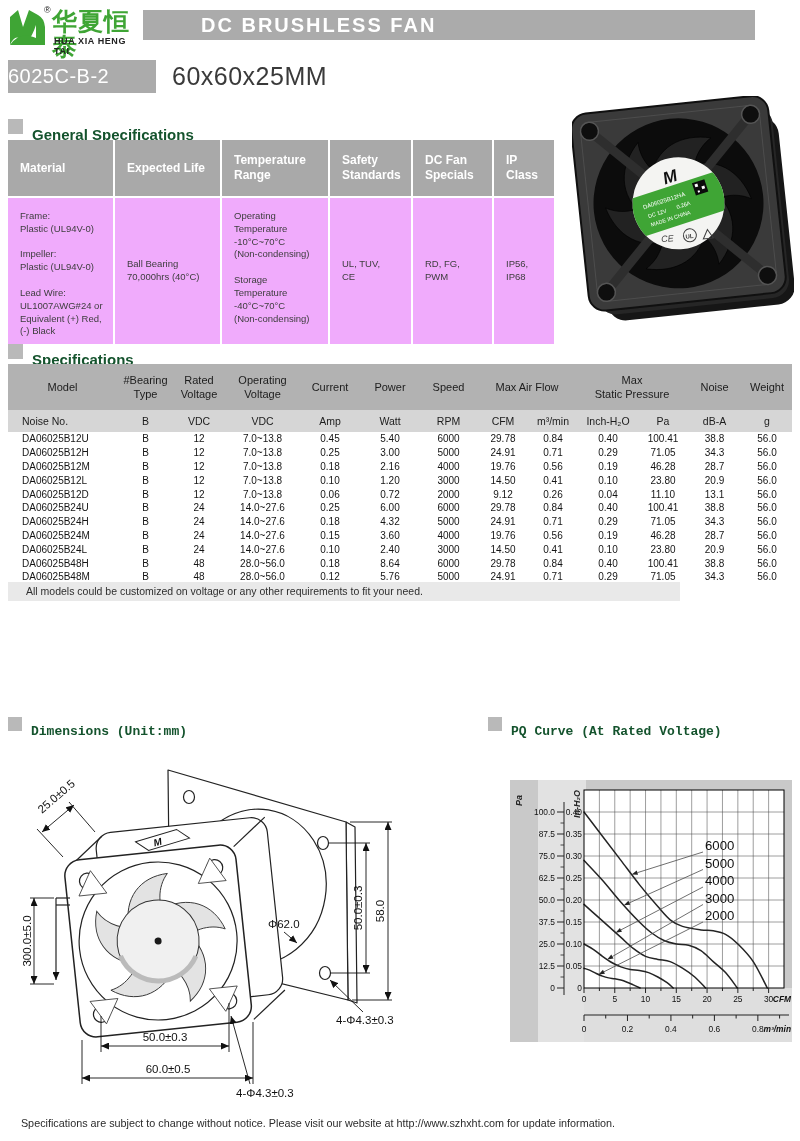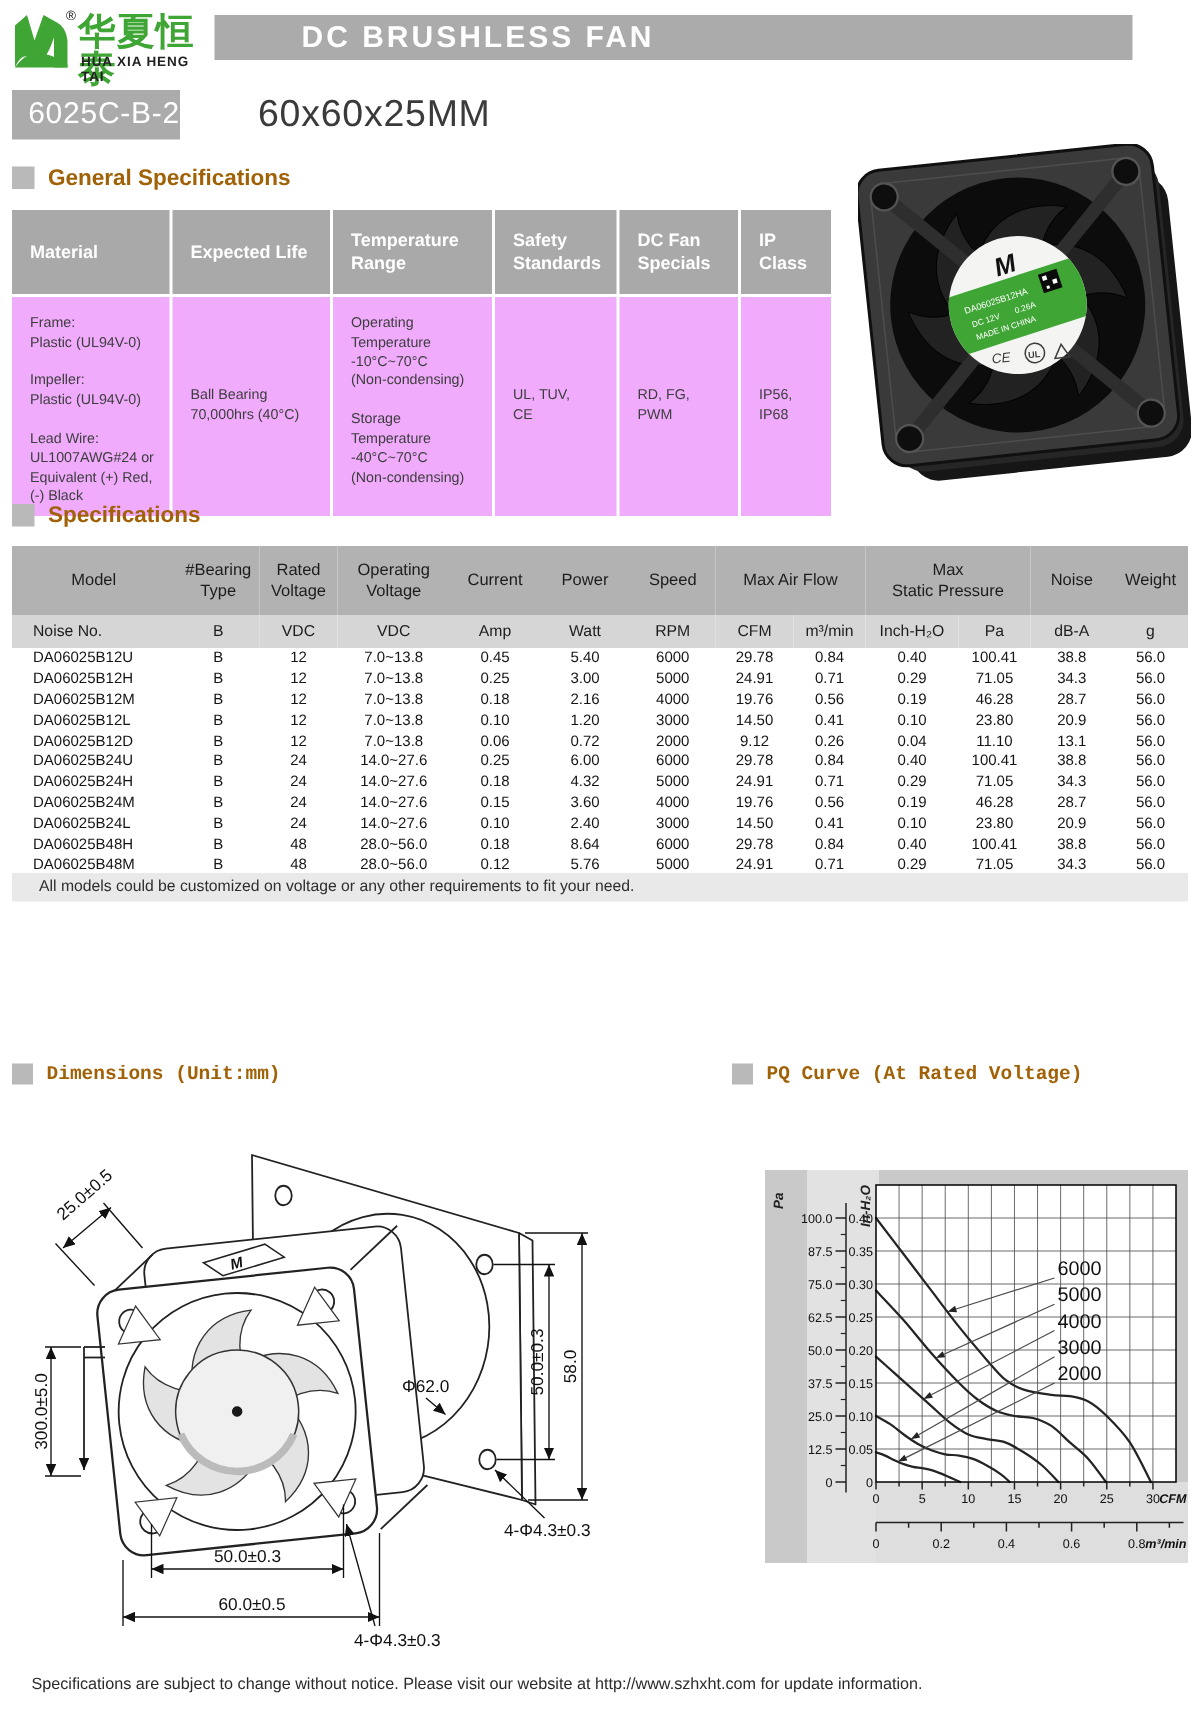--- a/index.html
+++ b/index.html
@@ -7,48 +7,48 @@
   #page{position:relative;width:800px;height:1141px;background:#fff;overflow:hidden;}
 
   
   .logo{position:absolute;left:8px;top:5px;width:135px;height:46px;}
   .logo-mark{position:absolute;left:0;top:2px;}
   .logo-cn{position:absolute;left:44px;top:4px;font-size:25px;font-weight:bold;color:#3FA535;letter-spacing:1px;line-height:1;}
   .logo-en{position:absolute;left:46px;top:31px;font-size:9px;font-weight:bold;color:#222;letter-spacing:0.6px;}
   .reg{position:absolute;left:36px;top:0;font-size:9px;color:#222;}
   .banner{position:absolute;left:143px;top:10px;width:612px;height:30px;background:#ababab;color:#fff;
           font-size:20px;font-weight:bold;letter-spacing:2px;line-height:30px;padding-left:58px;box-sizing:border-box;}
-  .model-box{position:absolute;left:8px;top:60px;width:112px;height:33px;background:#ababab;color:#fff;
-             font-size:20px;text-align:right;line-height:33px;letter-spacing:0.5px;}
+  .model-box{position:absolute;left:8px;top:60px;width:148px;height:33px;background:#ababab;color:#fff;
+             font-size:20px;text-align:left;line-height:33px;letter-spacing:0.5px;}
   .size-text{position:absolute;left:172px;top:62px;font-size:25px;color:#3a3a3a;letter-spacing:0.5px;}
 
   
   .sec{position:absolute;display:flex;align-items:center;gap:9px;}
   .sec .bullet{width:15px;height:15px;background:#b9b9b9;}
-  .sec .t{font-weight:bold;color:#a16207;}
+  .sec .t{font-weight:bold;color:#14532d;margin-top:16px;}
   .sec.big .t{font-size:15px;}
   .sec.small .t{font-size:13px;font-family:Liberation Mono, monospace;}
 
   
   .gen-table{position:absolute;left:6px;top:138px;border-collapse:separate;border-spacing:2px;table-layout:fixed;}
   .gen-table th{background:#a9a9a9;color:#fff;font-size:12px;font-weight:bold;text-align:left;
                 vertical-align:middle;padding:4px 4px 4px 12px;height:48px;white-space:pre-line;line-height:1.25;}
   .gen-table td{background:#f0abfc;color:#3d3d3d;font-size:9.5px;line-height:1.35;padding:6px 4px 6px 12px;
                 vertical-align:middle;white-space:pre-line;height:100px;}
   .gen-table td.vtop{vertical-align:top;padding-top:12px;}
 
   
   .spec-table{position:absolute;left:8px;top:364px;width:784px;border-collapse:collapse;table-layout:fixed;}
   .spec-table th{font-weight:normal;color:#1c1c1c;}
   .spec-table .h1 th{background:#b2b2b2;font-size:11px;height:44px;white-space:pre-line;line-height:1.3;vertical-align:middle;}
   .spec-table .h2 th{background:#d6d6d6;font-size:10.5px;height:20px;}
   .spec-table td{font-size:10px;color:#141414;text-align:center;height:13.8px;padding:0;}
   .spec-table td.pn, .spec-table .h2 th.pn{text-align:left;padding-left:14px;}
   .spec-table .h1 th.pn{padding-left:0;}
-  .note-row{position:absolute;left:8px;top:582px;width:784px;height:19px;background:#e9e9e9;
+  .note-row{position:absolute;left:8px;top:582px;width:672px;height:19px;background:#e9e9e9;
             font-size:10.5px;color:#2e2e2e;line-height:19px;padding-left:18px;box-sizing:border-box;}
 
   
   .fan-photo{position:absolute;left:572px;top:96px;}
   .dim-draw{position:absolute;left:18px;top:740px;}
   .pq-chart{position:absolute;left:510px;top:780px;}
 
   .dimtext{font-size:11.5px;fill:#111;font-family:"Liberation Sans","DejaVu Sans",sans-serif;}
   .cht{font-size:8.4px;fill:#111;font-family:"Liberation Sans","DejaVu Sans",sans-serif;}
   .axname{font-size:9px;font-style:italic;font-weight:bold;fill:#222;}

